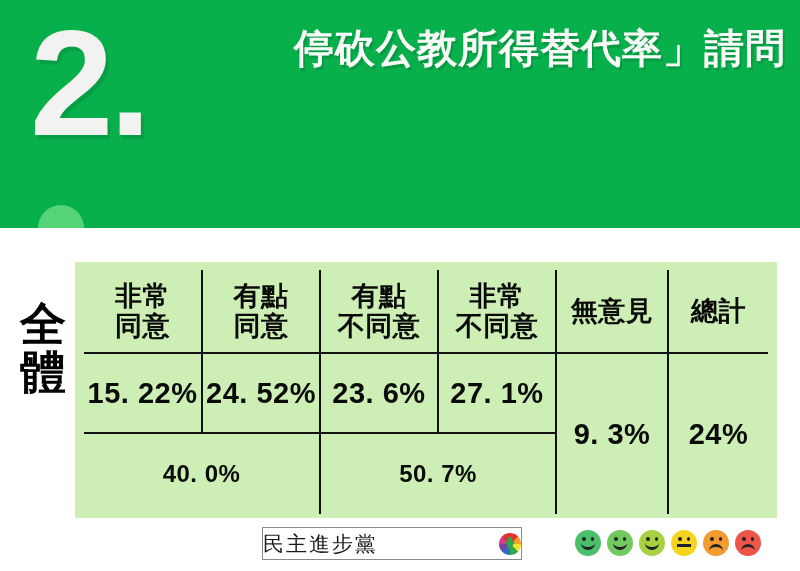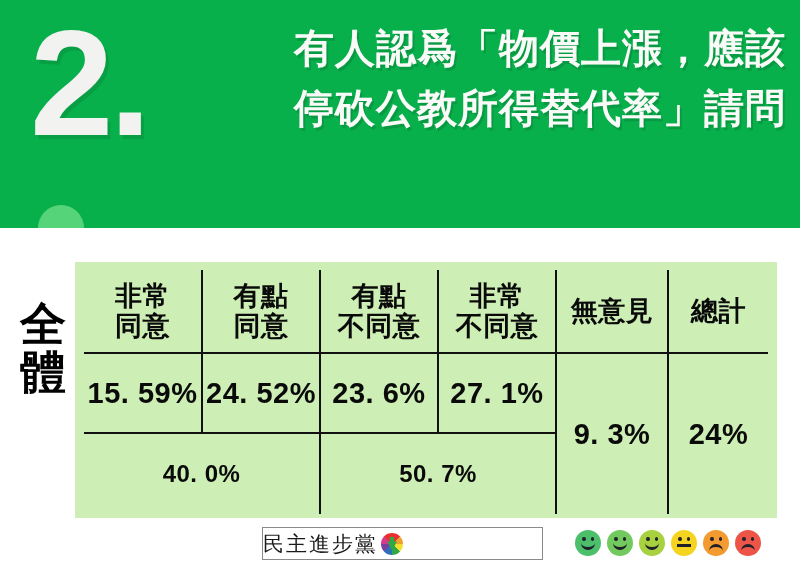--- a/index.html
+++ b/index.html
@@ -150,27 +150,27 @@
 
   .r-head td { height: 82px; }
   .r-vals td { height: 78px; }
   .r-sums td { height: 80px; }
 
   
   .footer-logo-box {
     position: absolute;
     left: 262px;
     top: 527px;
-    width: 281px;
+    width: 260px;
     height: 33px;
     border: 1.5px solid #8a8a8a;
     background: #ffffff;
     display: flex;
     align-items: center;
-    justify-content: flex-start;
+    justify-content: space-between;
     gap: 3px;
     box-sizing: border-box;
   }
   .footer-logo-box .ftxt {
     font-size: 21px;
     line-height: 21px;
     color: #1a1a1a;
     letter-spacing: 2px;
     font-family: "Liberation Sans", "DejaVu Sans", sans-serif;
   }
@@ -250,21 +250,20 @@
     border-top: 3px solid #20202a;
     border-radius: 14px 14px 0 0;
   }
 </style>
 </head>
 <body>
 
 <div class="header-band" style="background: rgb(8, 176, 76);">
   <div class="q-number">2.</div>
   <div class="q-title" style="color: rgb(250, 250, 248);">
-    <span class="tline">有人認爲「物價上漲，應該</span>
     <span class="tline">停砍公教所得替代率」請問</span>
   </div>
 </div>
 <div class="deco-circle" style="background: rgb(85, 212, 122);"></div>
 
 <div class="body-area"></div>
 
 <div class="row-label">
   <span>全</span>
   <span>體</span>
@@ -301,21 +300,21 @@
         </td>
         <td class="hdr-cell bd-r bd-b">
           <span>無意見</span>
         </td>
         <td class="hdr-cell bd-b">
           <span>總計</span>
         </td>
       </tr>
 
       <tr class="r-vals">
-        <td class="val-cell bd-r bd-b">15. 59%</td>
+        <td class="val-cell bd-r bd-b">15. 22%</td>
         <td class="val-cell bd-r bd-b">24. 52%</td>
         <td class="val-cell bd-r bd-b">23. 6%</td>
         <td class="val-cell bd-r bd-b">27. 1%</td>
         <td class="val-cell bd-r" rowspan="2">9. 3%</td>
         <td class="val-cell" rowspan="2">24%</td>
       </tr>
 
       <tr class="r-sums">
         <td class="sum-cell bd-r" colspan="2">40. 0%</td>
         <td class="sum-cell bd-r" colspan="2">50. 7%</td>

